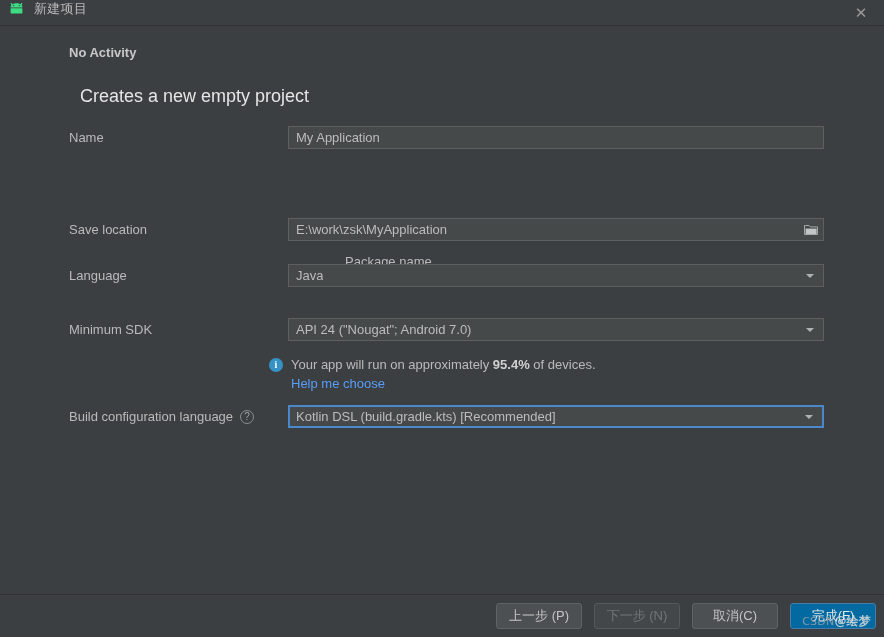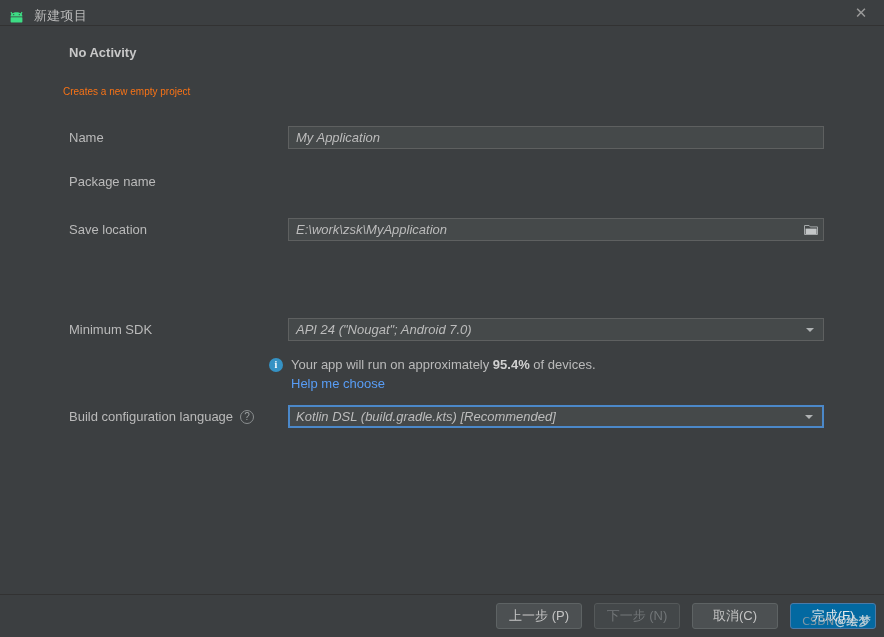--- a/index.html
+++ b/index.html
@@ -15,21 +15,21 @@
     overflow: hidden;
     position: relative;
     -webkit-font-smoothing: antialiased;
   }
 
   
   .titlebar {
     height: 25px;
     background: #3c3f41;
     display: flex;
-    align-items: flex-end;
+    align-items: flex-start;
     position: relative;
     border-bottom: 1px solid #323232;
   }
   .titlebar-icon {
     width: 16px;
     height: 16px;
     margin-left: 8px;
     margin-right: 10px;
     display: flex;
     align-items: center;
@@ -68,24 +68,24 @@
   .headline {
     position: absolute;
     left: 69px;
     top: 19px;
     font-size: 13px;
     font-weight: bold;
     color: #c8c8c8;
   }
   .subline {
     position: absolute;
-    left: 63px;
+    left: 80px;
     top: 60px;
-    font-size: 10px;
-    color: #f97316;
+    font-size: 18px;
+    color: #e5e5e5;
   }
 
   
   .row {
     position: absolute;
     left: 69px;
     right: 60px;
     height: 23px;
     display: flex;
     align-items: center;
@@ -118,21 +118,20 @@
 
   .control {
     flex: 1 1 auto;
     height: 23px;
     box-sizing: border-box;
     background: #45494a;
     border: 1px solid #5e6060;
     display: flex;
     align-items: center;
     position: relative;
-    font-style: italic;
   }
   .control .value {
     font-size: 13px;
     color: #bcbcbc;
     padding-left: 7px;
     white-space: nowrap;
     overflow: hidden;
   }
   .control.focused {
     border: 2px solid #4b88c9;
@@ -289,37 +288,44 @@
   <div class="headline">No Activity</div>
   <div class="subline">Creates a new empty project</div>
 
   <div class="row" style="top:100px;">
     <div class="row-label">Name</div>
     <div class="control">
       <span class="value">My Application</span>
     </div>
   </div>
 
-  <div class="row" style="top:144px;">
+  <div class="row" style="top:134px;flex-direction:column;">
     <div class="row-label">Package name</div>
   </div>
 
   <div class="row" style="top:192px;">
     <div class="row-label">Save location</div>
     <div class="control">
       <span class="value">E:\work\zsk\MyApplication</span>
       <span class="folder-btn">
         <svg width="14" height="12" viewBox="0 0 14 12" xmlns="http://www.w3.org/2000/svg">
           <path d="M0.5 1.5h4.6l1.2 1.4H13.5v7.6H0.5z" fill="none" stroke="#a4a8a9" stroke-width="1"></path>
           <path d="M1.6 4.6h11v5.4h-11z" fill="#c3c6c7" stroke="none"></path>
         </svg>
       </span>
     </div>
   </div>
 
+  <div class="row" style="top:238px;">
+    <div class="row-label">Language</div>
+    <div class="control">
+      <span class="value">Java</span>
+      <span class="chevron"></span>
+    </div>
+  </div>
 
   <div class="row" style="top:284px;margin-top:8px;">
     <div class="row-label">Minimum SDK</div>
     <div class="control">
       <span class="value">API 24 ("Nougat"; Android 7.0)</span>
       <span class="chevron"></span>
     </div>
   </div>
 
   <div class="info-row">

